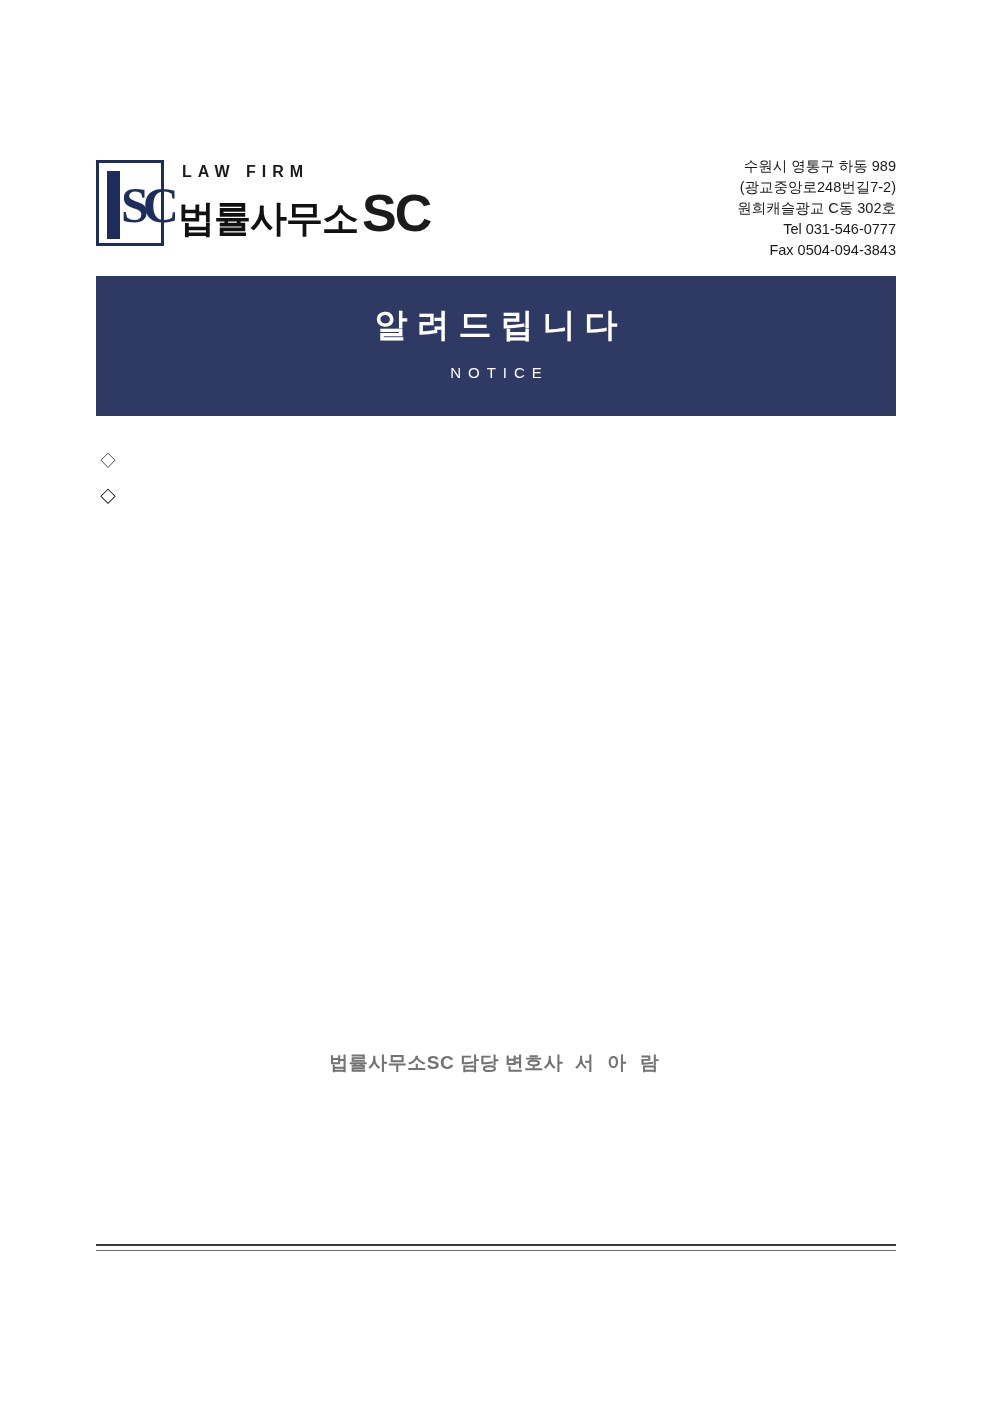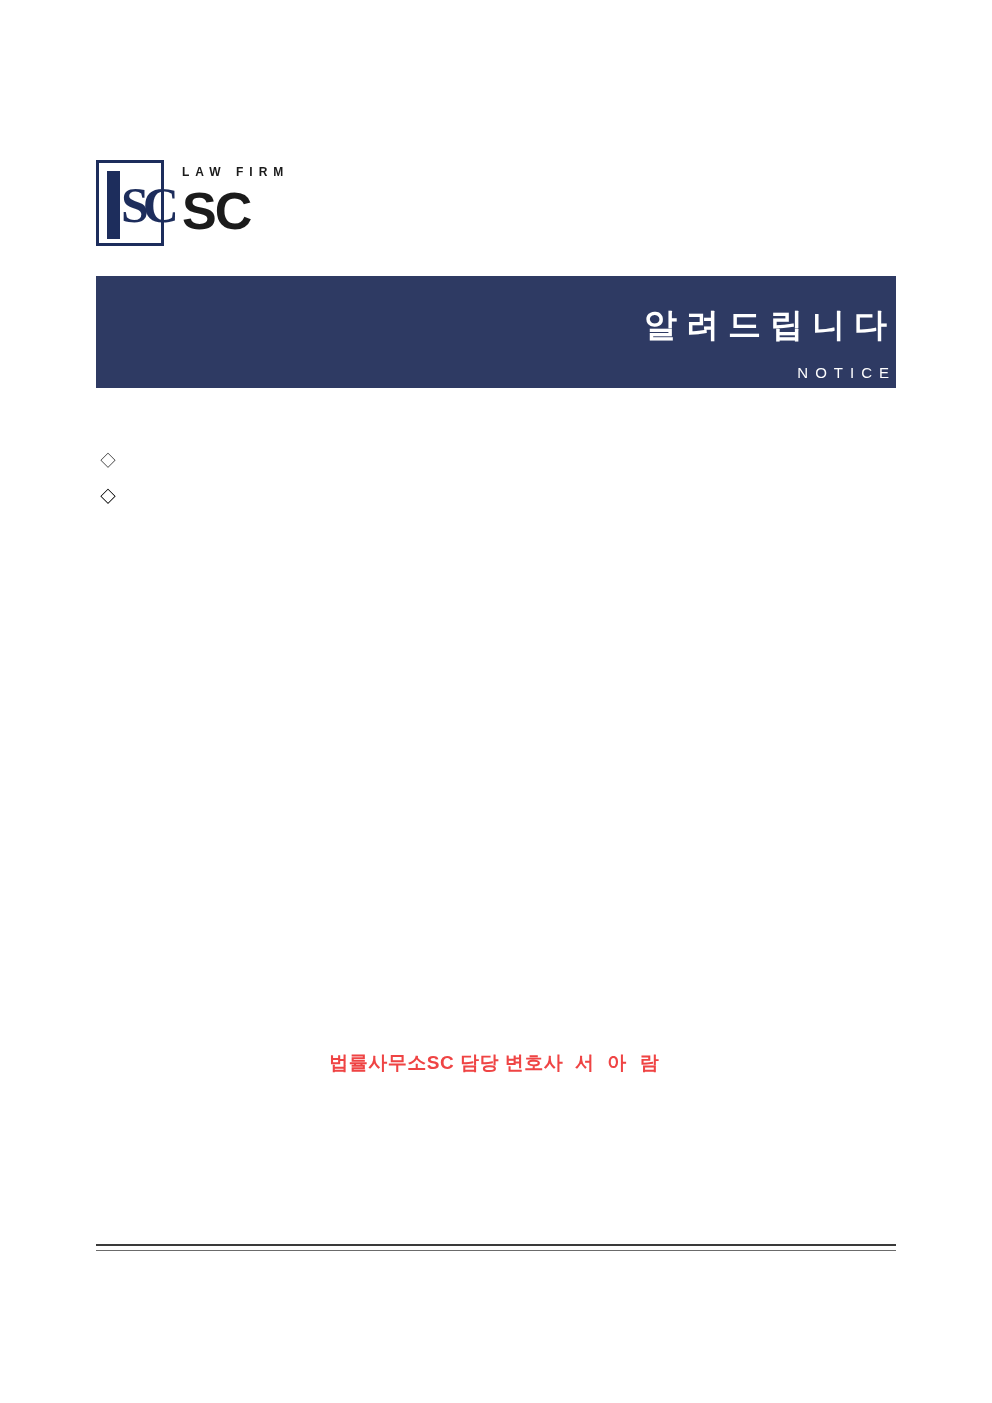--- a/index.html
+++ b/index.html
@@ -68,21 +68,21 @@
     font-weight: bold;
     line-height: 56px;
     letter-spacing: -6px;
   }
 
   .logo-text {
     margin-left: 14px;
     position: relative;
   }
   .logo-lawfirm {
-    font-size: 12px;
+    font-size: 16px;
     letter-spacing: 6px;
     font-weight: bold;
     color: #1b1b1b;
     margin-left: 4px;
     margin-bottom: 2px;
   }
   .logo-name-row {
     display: flex;
     align-items: baseline;
   }
@@ -111,24 +111,24 @@
     line-height: 21px;
     color: #1a1a1a;
   }
 
   
   .banner {
     position: absolute;
     left: 96px;
     top: 276px;
     width: 800px;
-    height: 112px;
+    height: 140px;
     background: #2e3a63;
     color: #ffffff;
-    text-align: right;
+    text-align: center;
   }
   .banner-title {
     padding-top: 27px;
     font-size: 33px;
     font-weight: bold;
     letter-spacing: 9px;
     text-indent: 9px;
   }
   .banner-sub {
     padding-top: 16px;
@@ -168,21 +168,21 @@
 
   .signature {
     position: absolute;
     left: 96px;
     top: 1050px;
     width: 800px;
     text-align: center;
     font-size: 19px;
     font-weight: bold;
     letter-spacing: 0.5px;
-    color: #ef4444;
+    color: #737373;
   }
   .signature .name {
     letter-spacing: 4px;
     margin-left: 6px;
   }
 
   .footer-rule {
     position: absolute;
     left: 96px;
     top: 1244px;
@@ -200,25 +200,33 @@
   <div class="header">
 
     <div class="logo-block">
       <div class="logo-mark">
         <div class="bar"></div>
         <div class="sc">SC</div>
       </div>
       <div class="logo-text">
         <div class="logo-lawfirm">LAW FIRM</div>
         <div class="logo-name-row">
+          <span class="logo-kr">법률사무소</span>
           <span class="logo-sc">SC</span>
         </div>
       </div>
     </div>
 
+    <div class="contact">
+      <div>수원시 영통구 하동 989</div>
+      <div>(광교중앙로248번길7-2)</div>
+      <div>원희캐슬광교 C동 302호</div>
+      <div>Tel 031-546-0777</div>
+      <div>Fax 0504-094-3843</div>
+    </div>
 
   </div>
 
   <div class="banner">
     <div class="banner-title">알려드립니다</div>
     <div class="banner-sub">NOTICE</div>
   </div>
 
   <div class="content">
 

